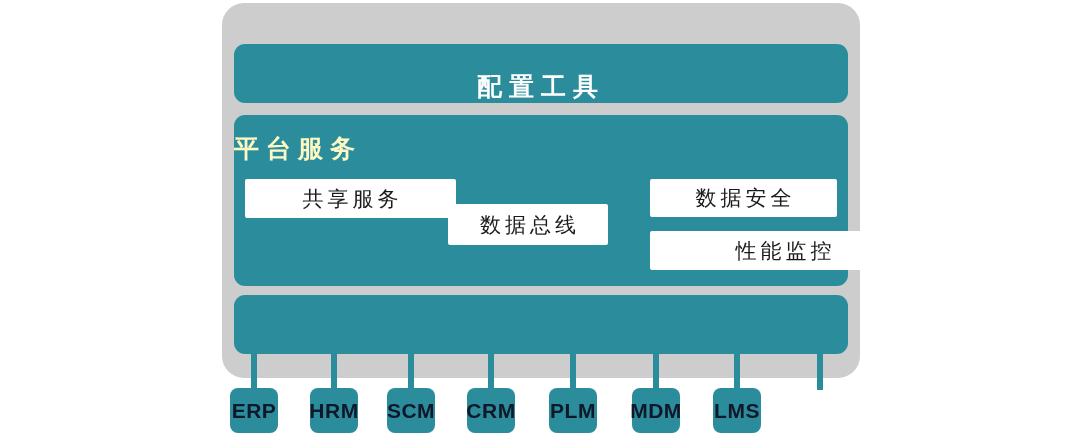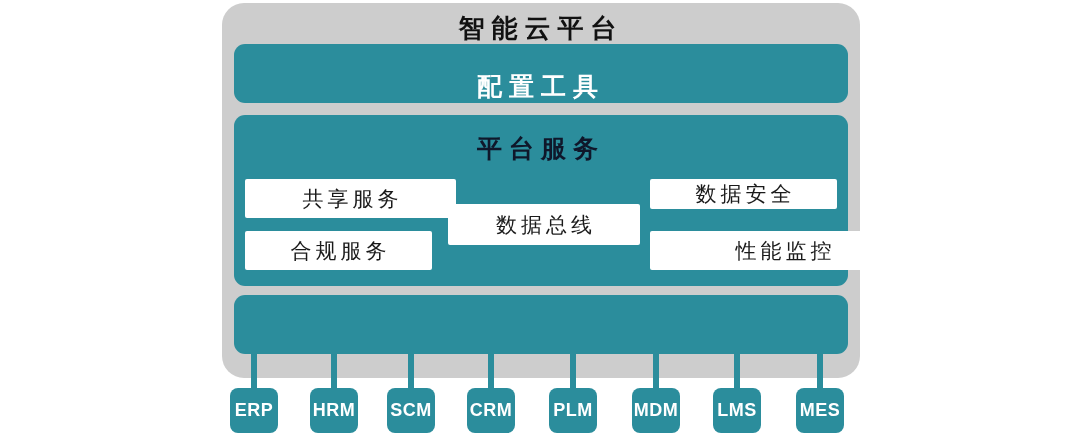--- a/index.html
+++ b/index.html
@@ -59,22 +59,22 @@
   }
   .section.platform {
     top: 112px;
     height: 171px;
   }
   .section-title {
     position: absolute;
     left: 0;
     top: 17px;
     width: 100%;
-    text-align: center;
-    color: #0f172a;
+    text-align: left;
+    color: #fef9c3;
     font-size: 25px;
     font-weight: 700;
     letter-spacing: 7px;
   }
   .wbox {
     position: absolute;
     background: #ffffff;
     display: flex;
     align-items: center;
     justify-content: center;
@@ -105,55 +105,51 @@
     top: 388px;
     width: 48px;
     height: 45px;
     background: var(--teal, #2b8d9c);
     border-radius: 8px;
     display: flex;
     align-items: center;
     justify-content: center;
   }
   .sysbox span {
-    color: #ffffff;
-    font-size: 18px;
+    color: #0f172a;
+    font-size: 21px;
     font-weight: 600;
     letter-spacing: 0.5px;
   }
 </style>
 </head>
 <body>
 
 <div class="canvas">
 
   <div class="outer">
 
-    <div class="outer-title">智能云平台</div>
 
     <div class="bar config">
       <span class="bar-label">配置工具</span>
     </div>
 
     <div class="section platform">
       <div class="section-title">平台服务</div>
 
       <div class="wbox" style="left:11px; top:64px; width:211px; height:39px;">
         <span>共享服务</span>
       </div>
 
-      <div class="wbox" style="left:11px; top:116px; width:187px; height:39px;">
-        <span>合规服务</span>
-      </div>
 
-      <div class="wbox" style="left:214px; top:89px; width:192px; height:41px;">
+      <div class="wbox" style="left:214px; top:89px; width:160px; height:41px;">
         <span>数据总线</span>
       </div>
 
-      <div class="wbox" style="left:416px; top:64px; width:187px; height:30px;">
+      <div class="wbox" style="left:416px; top:64px; width:187px; height:38px;">
         <span>数据安全</span>
       </div>
 
       <div class="wbox" style="left:416px; top:116px; width:187px; height:39px;padding-left:40px;">
         <span>性能监控</span>
       </div>
     </div>
 
     <div class="bar integration"></div>
 
@@ -182,17 +178,14 @@
   </div>
   <div class="sysbox" style="left:549px;">
     <span>PLM</span>
   </div>
   <div class="sysbox" style="left:632px;">
     <span>MDM</span>
   </div>
   <div class="sysbox" style="left:713px;">
     <span>LMS</span>
   </div>
-  <div class="sysbox" style="left:796px;">
-    <span>MES</span>
-  </div>
 
 </div>
 
 </body></html>

